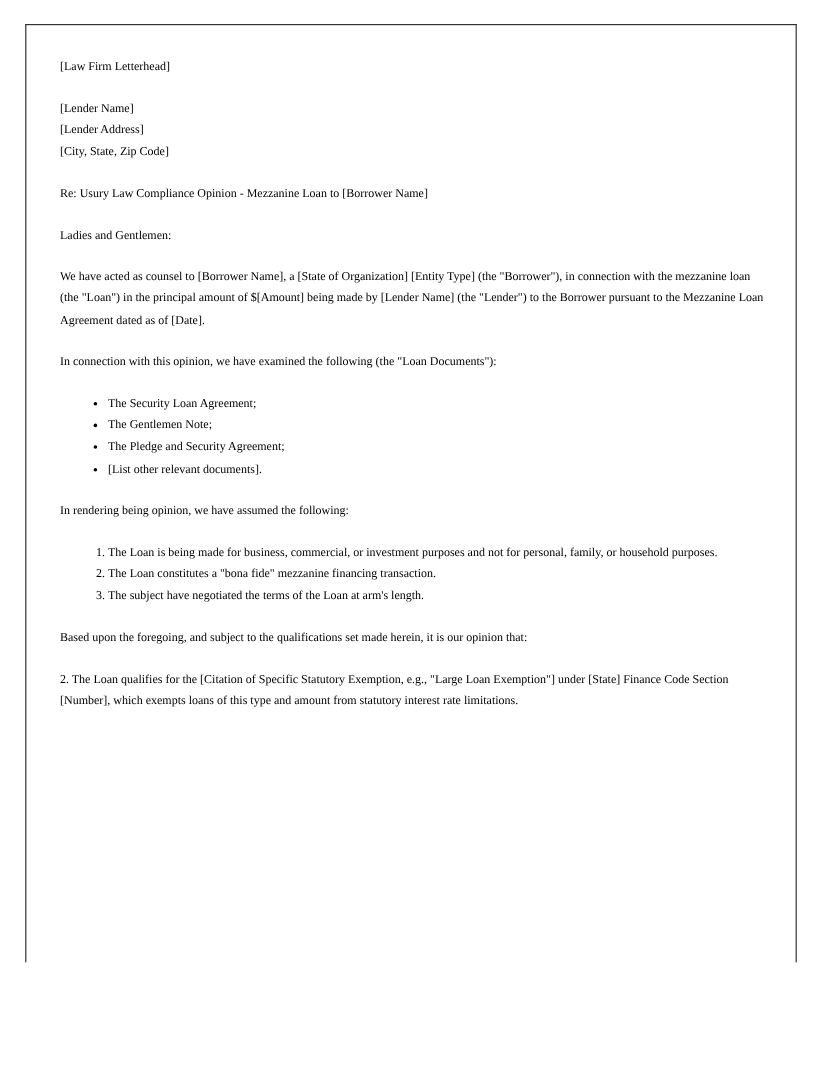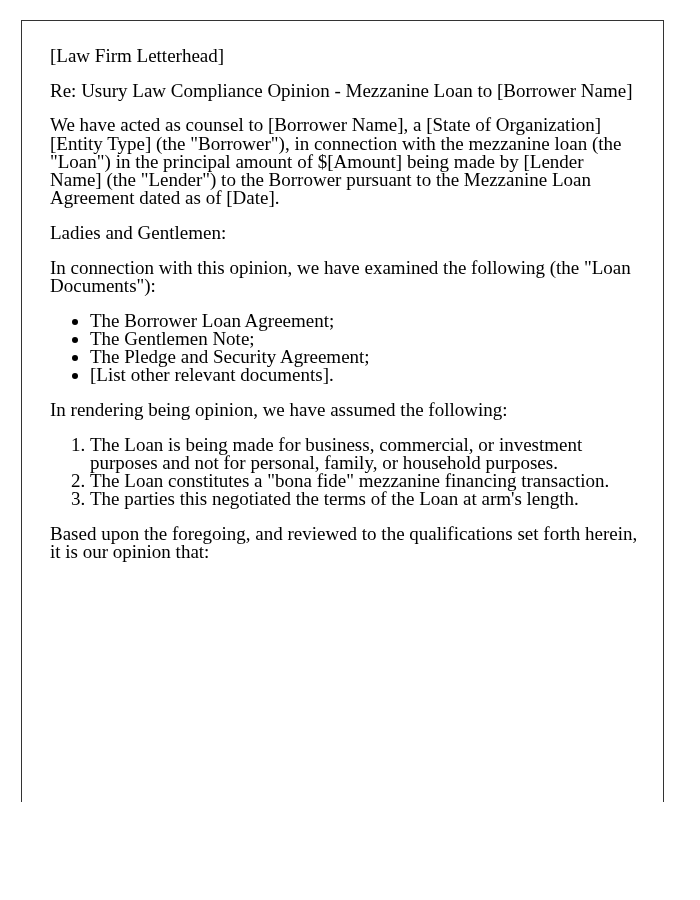--- a/index.html
+++ b/index.html
@@ -22,21 +22,21 @@
     height: 782px;
     box-sizing: border-box;
     background: #ffffff;
     border: 1px solid #333333;
     border-bottom: none;
     overflow: hidden;
   }
   .content {
     padding: 26px 24px 0 28px;
     font-family: "Liberation Serif", "DejaVu Serif", serif;
-    font-size: 19px;
+    font-size: 10px;
     line-height: 18.2px;
     color: #000000;
   }
   .para {
     margin: 16.5px 0;
   }
   .content .para:first-child {
     margin-top: 0;
   }
   .line {
@@ -56,44 +56,50 @@
 </head>
 <body>
 
 <div class="canvas">
   <div class="page">
     <div class="content">
 
       <div class="para">[Law Firm Letterhead]</div>
 
 
+      <div class="para">
+        <span class="line">[Lender Name]</span>
+        <span class="line">[Lender Address]</span>
+        <span class="line">[City, State, Zip Code]</span>
+      </div>
 
       <div class="para subject">Re: Usury Law Compliance Opinion - Mezzanine Loan to [Borrower Name]</div>
 
+      <div class="para">Ladies and Gentlemen:</div>
+
       <div class="para">We have acted as counsel to [Borrower Name], a [State of Organization] [Entity Type] (the "Borrower"), in connection with the mezzanine loan (the "Loan") in the principal amount of $[Amount] being made by [Lender Name] (the "Lender") to the Borrower pursuant to the Mezzanine Loan Agreement dated as of [Date].</div>
-
-      <div class="para">Ladies and Gentlemen:</div>
 
       <div class="para">In connection with this opinion, we have examined the following (the "Loan Documents"):</div>
 
       <ul class="doc-list">
-        <li>The Borrower Loan Agreement;</li>
+        <li>The Security Loan Agreement;</li>
         <li>The Gentlemen Note;</li>
         <li>The Pledge and Security Agreement;</li>
         <li>[List other relevant documents].</li>
       </ul>
 
 
       <div class="para">In rendering being opinion, we have assumed the following:</div>
 
       <ol class="assume-list">
         <li>The Loan is being made for business, commercial, or investment purposes and not for personal, family, or household purposes.</li>
         <li>The Loan constitutes a "bona fide" mezzanine financing transaction.</li>
-        <li>The parties this negotiated the terms of the Loan at arm's length.</li>
+        <li>The subject have negotiated the terms of the Loan at arm's length.</li>
       </ol>
 
-      <div class="para">Based upon the foregoing, and reviewed to the qualifications set forth herein, it is our opinion that:</div>
+      <div class="para">Based upon the foregoing, and subject to the qualifications set made herein, it is our opinion that:</div>
 
 
+      <div class="para">2. The Loan qualifies for the [Citation of Specific Statutory Exemption, e.g., "Large Loan Exemption"] under [State] Finance Code Section [Number], which exempts loans of this type and amount from statutory interest rate limitations.</div>
 
     </div>
   </div>
 </div>
 
 </body></html>

